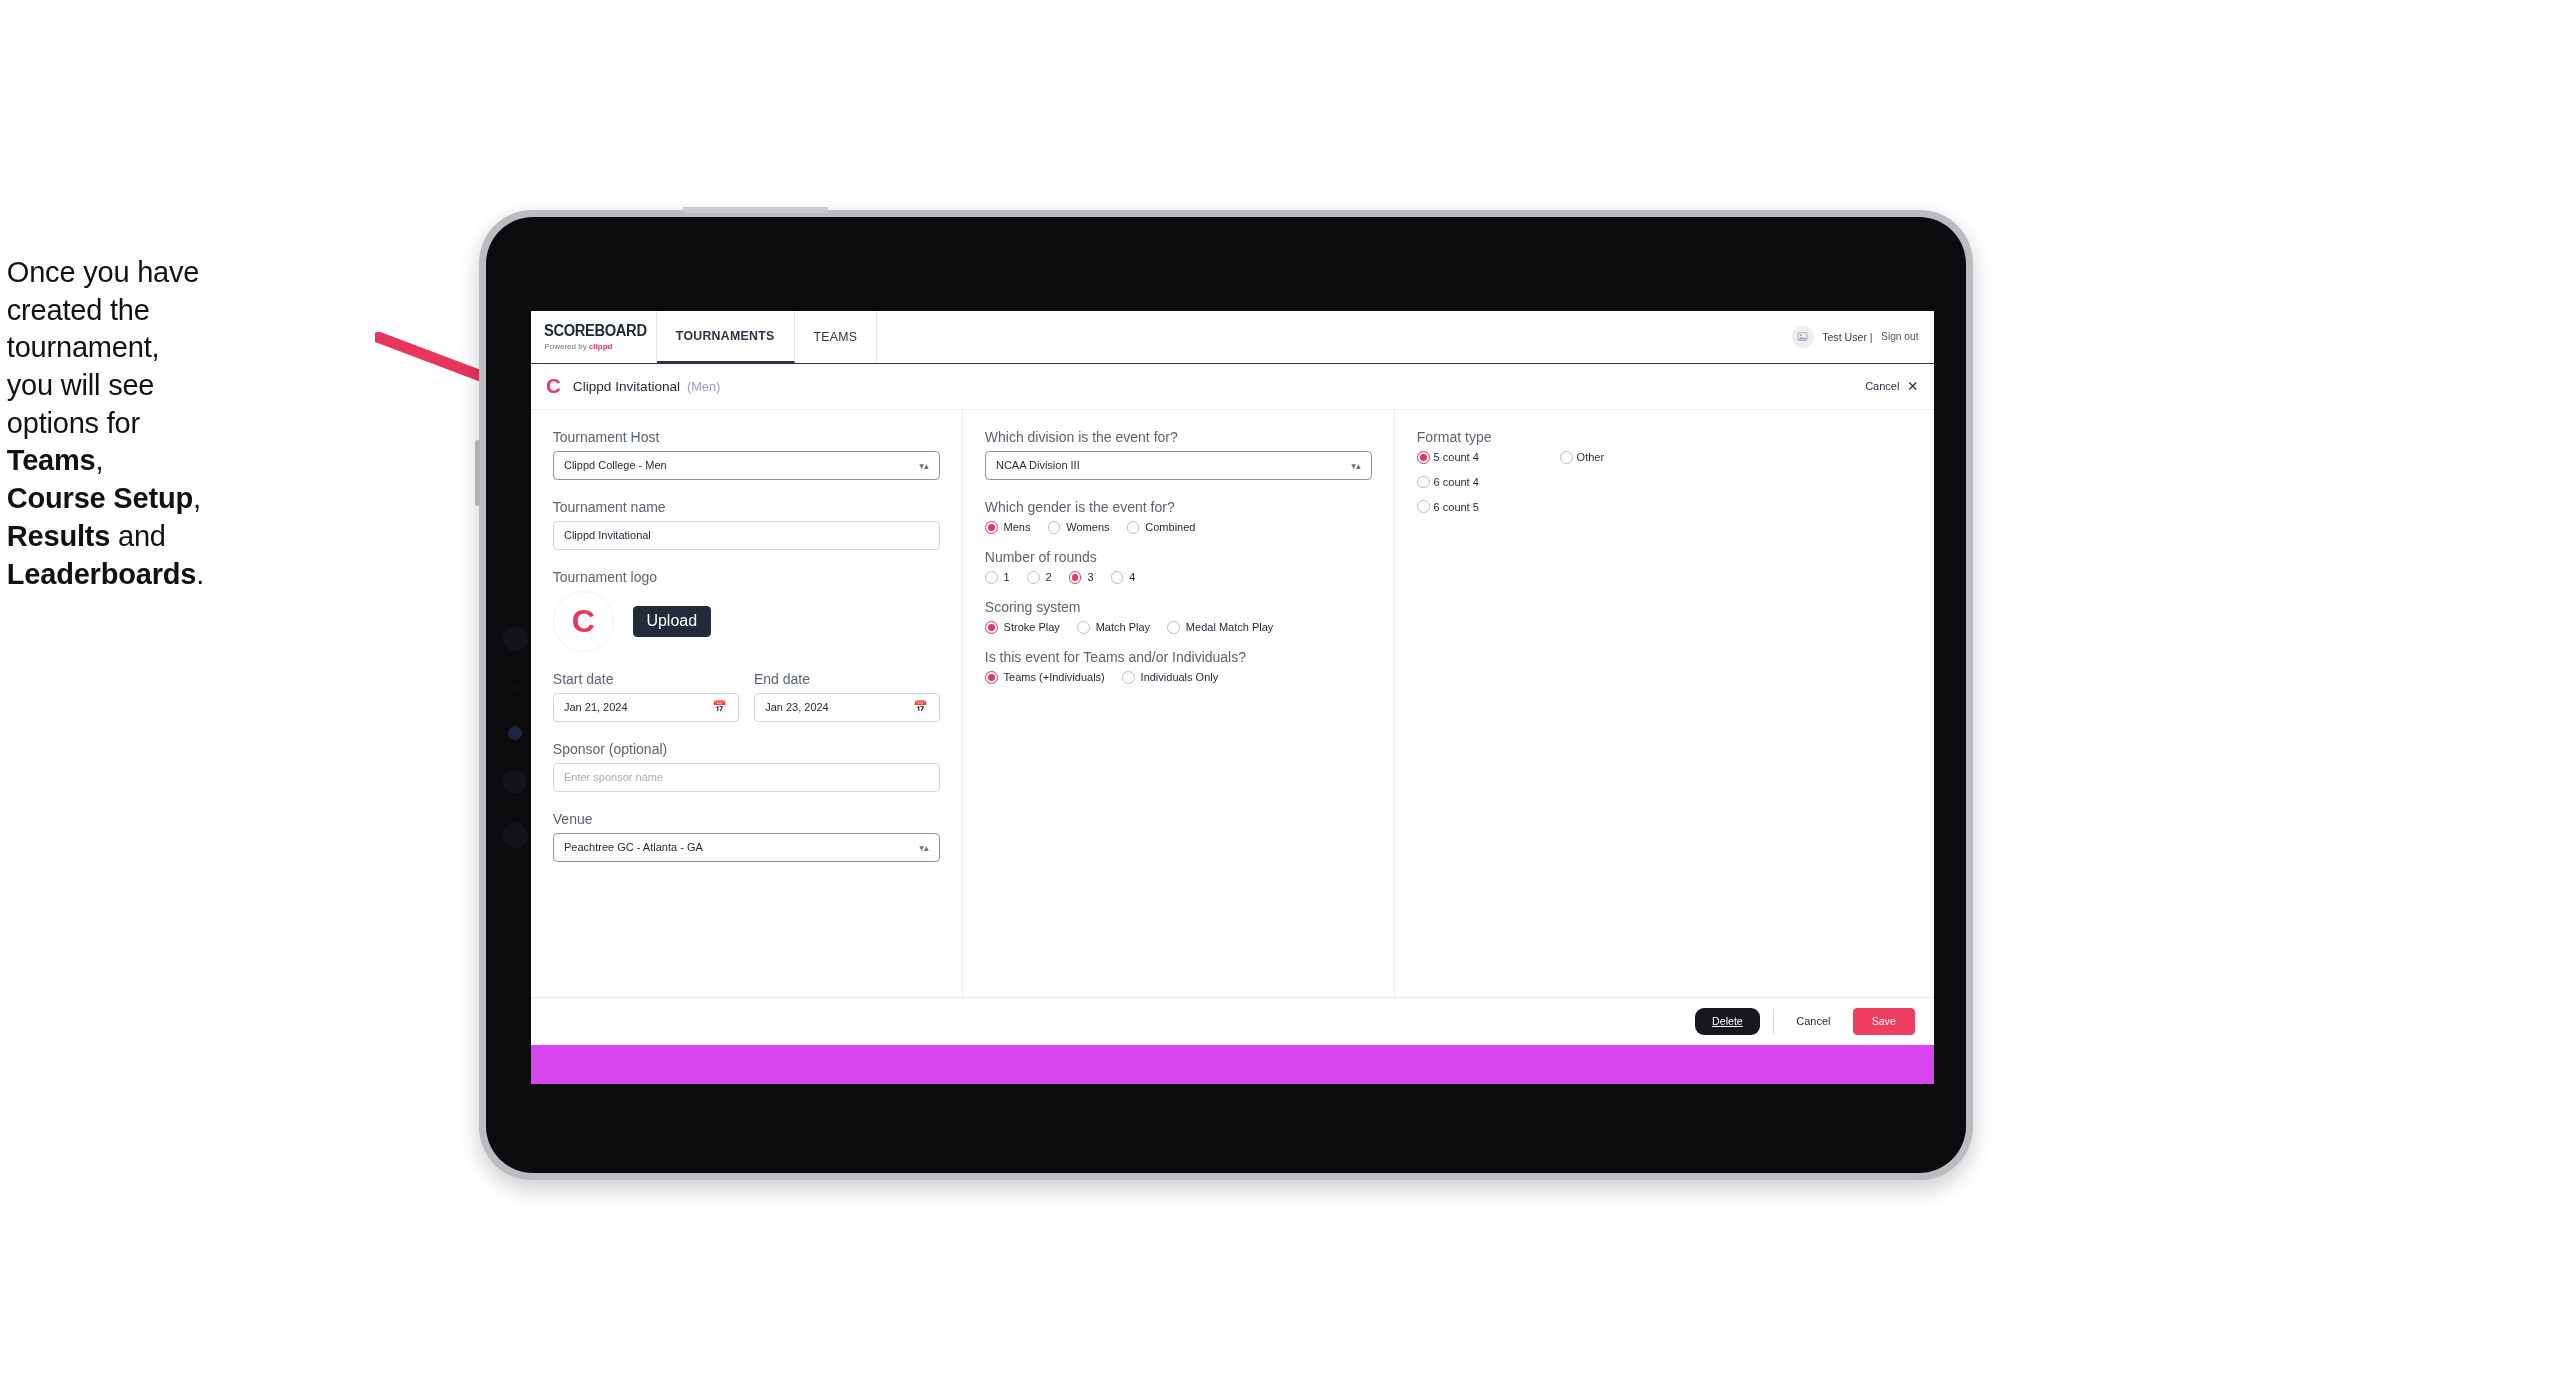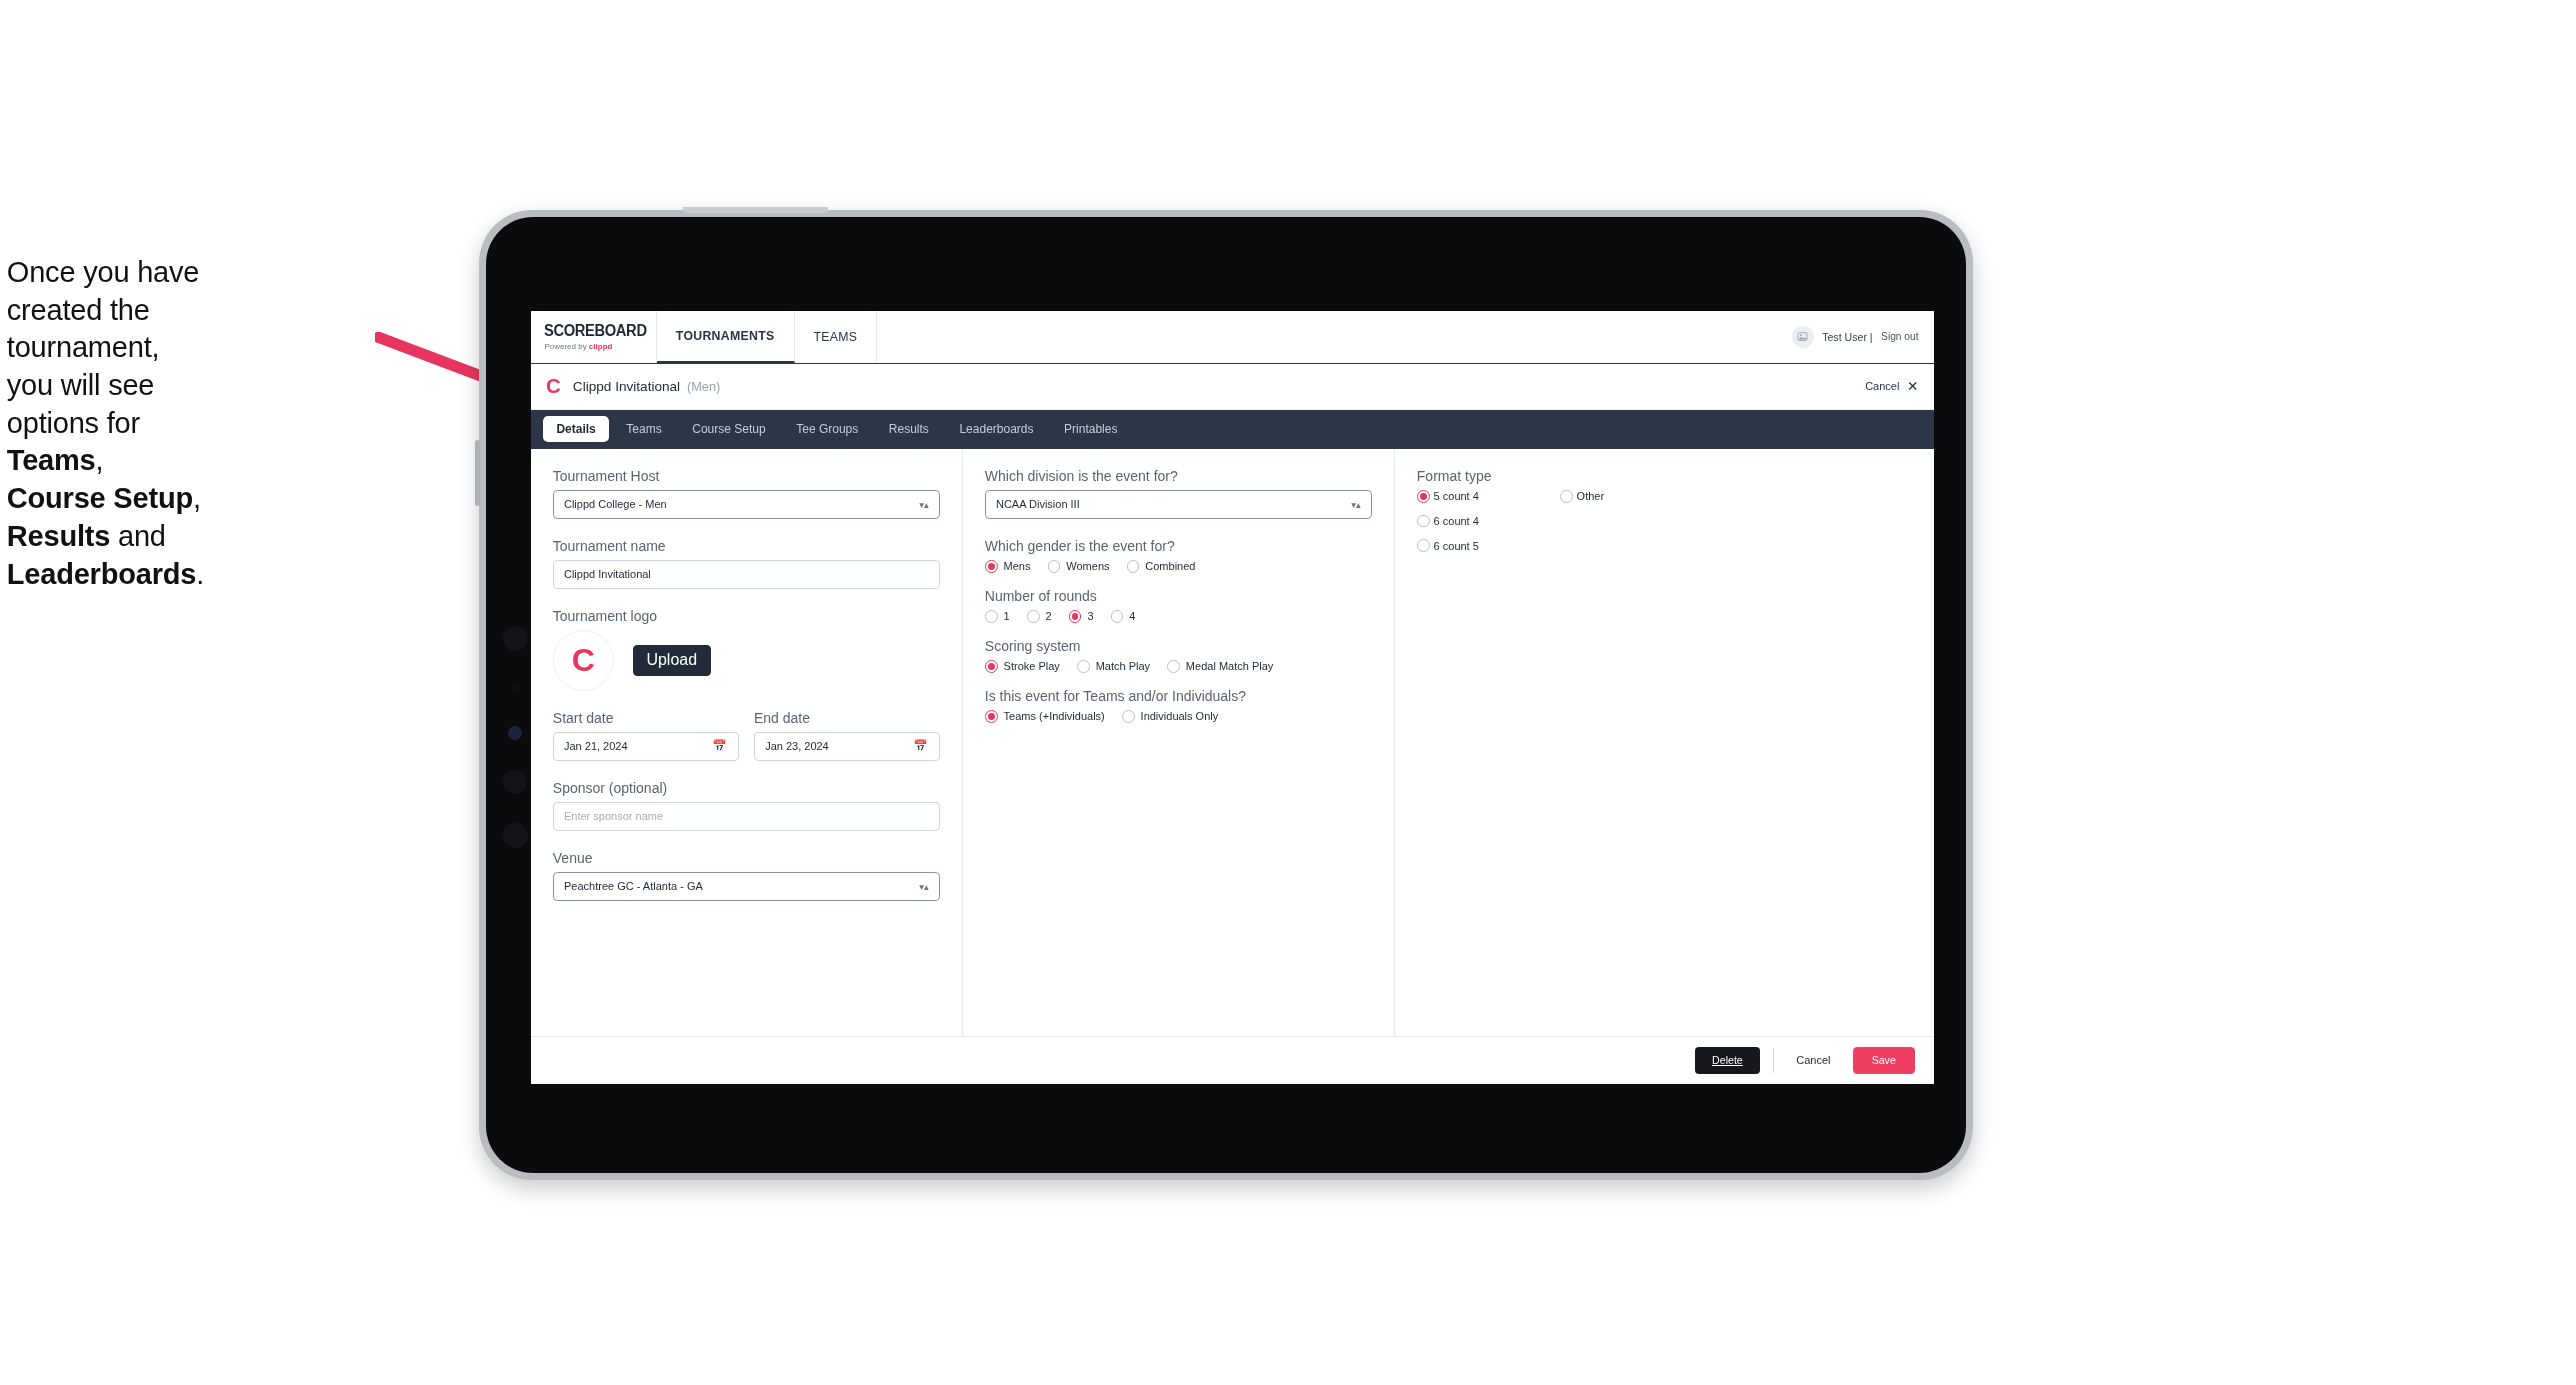--- a/index.html
+++ b/index.html
@@ -181,21 +181,21 @@
   .fitem { display:flex; align-items:center; gap:4px; margin-bottom: 12px; font-size:11px; color:#1f2737; cursor:pointer; }
 
   
   .footer {
     height: 48px; border-top:0.9px solid #e9ebee; background:#fff;
     display:flex; align-items:center; justify-content:flex-end;
     gap: 13.6px; padding-right: 19px;
   }
   .btn-delete {
     background:#16181d; color:#fff; font-size:10.6px;
-    padding: 7.7px 17px; border-radius:4px; cursor:pointer;text-decoration:underline;
+    padding: 7.7px 17px; border-radius:9px; cursor:pointer;text-decoration:underline;
   }
   .vsep { width:0.9px; height: 25.5px; background:#d8dce2; }
   .btn-cancel { font-size:11px; color:#1f2737; padding: 0 8.5px; cursor:pointer; }
   .btn-save {
     background:#ef3e62; color:#fff; font-size:10.6px;
     padding: 7.7px 19px; border-radius:4.3px; cursor:pointer;
   }
 </style>
 </head>
 <body>
@@ -258,29 +258,20 @@
         <div class="title-row">
           <span class="tlogo">C</span>
           <span class="ttitle">Clippd Invitational</span>
           <span class="tsub">(Men)</span>
           <div class="cancel-x">
             <span>Cancel</span>
             <span class="xglyph">✕</span>
           </div>
         </div>
 
-        <div class="tabstrip">
-          <div class="tab active">Details</div>
-          <div class="tab">Teams</div>
-          <div class="tab">Course Setup</div>
-          <div class="tab">Tee Groups</div>
-          <div class="tab">Results</div>
-          <div class="tab">Leaderboards</div>
-          <div class="tab">Printables</div>
-        </div>
 
         <div class="body">
 
           <div class="col col1">
 
             <div class="field">
               <div class="flabel">Tournament Host</div>
               <div class="control">
                 <span>Clippd College - Men</span>
                 <span class="chev">▾▴</span>

